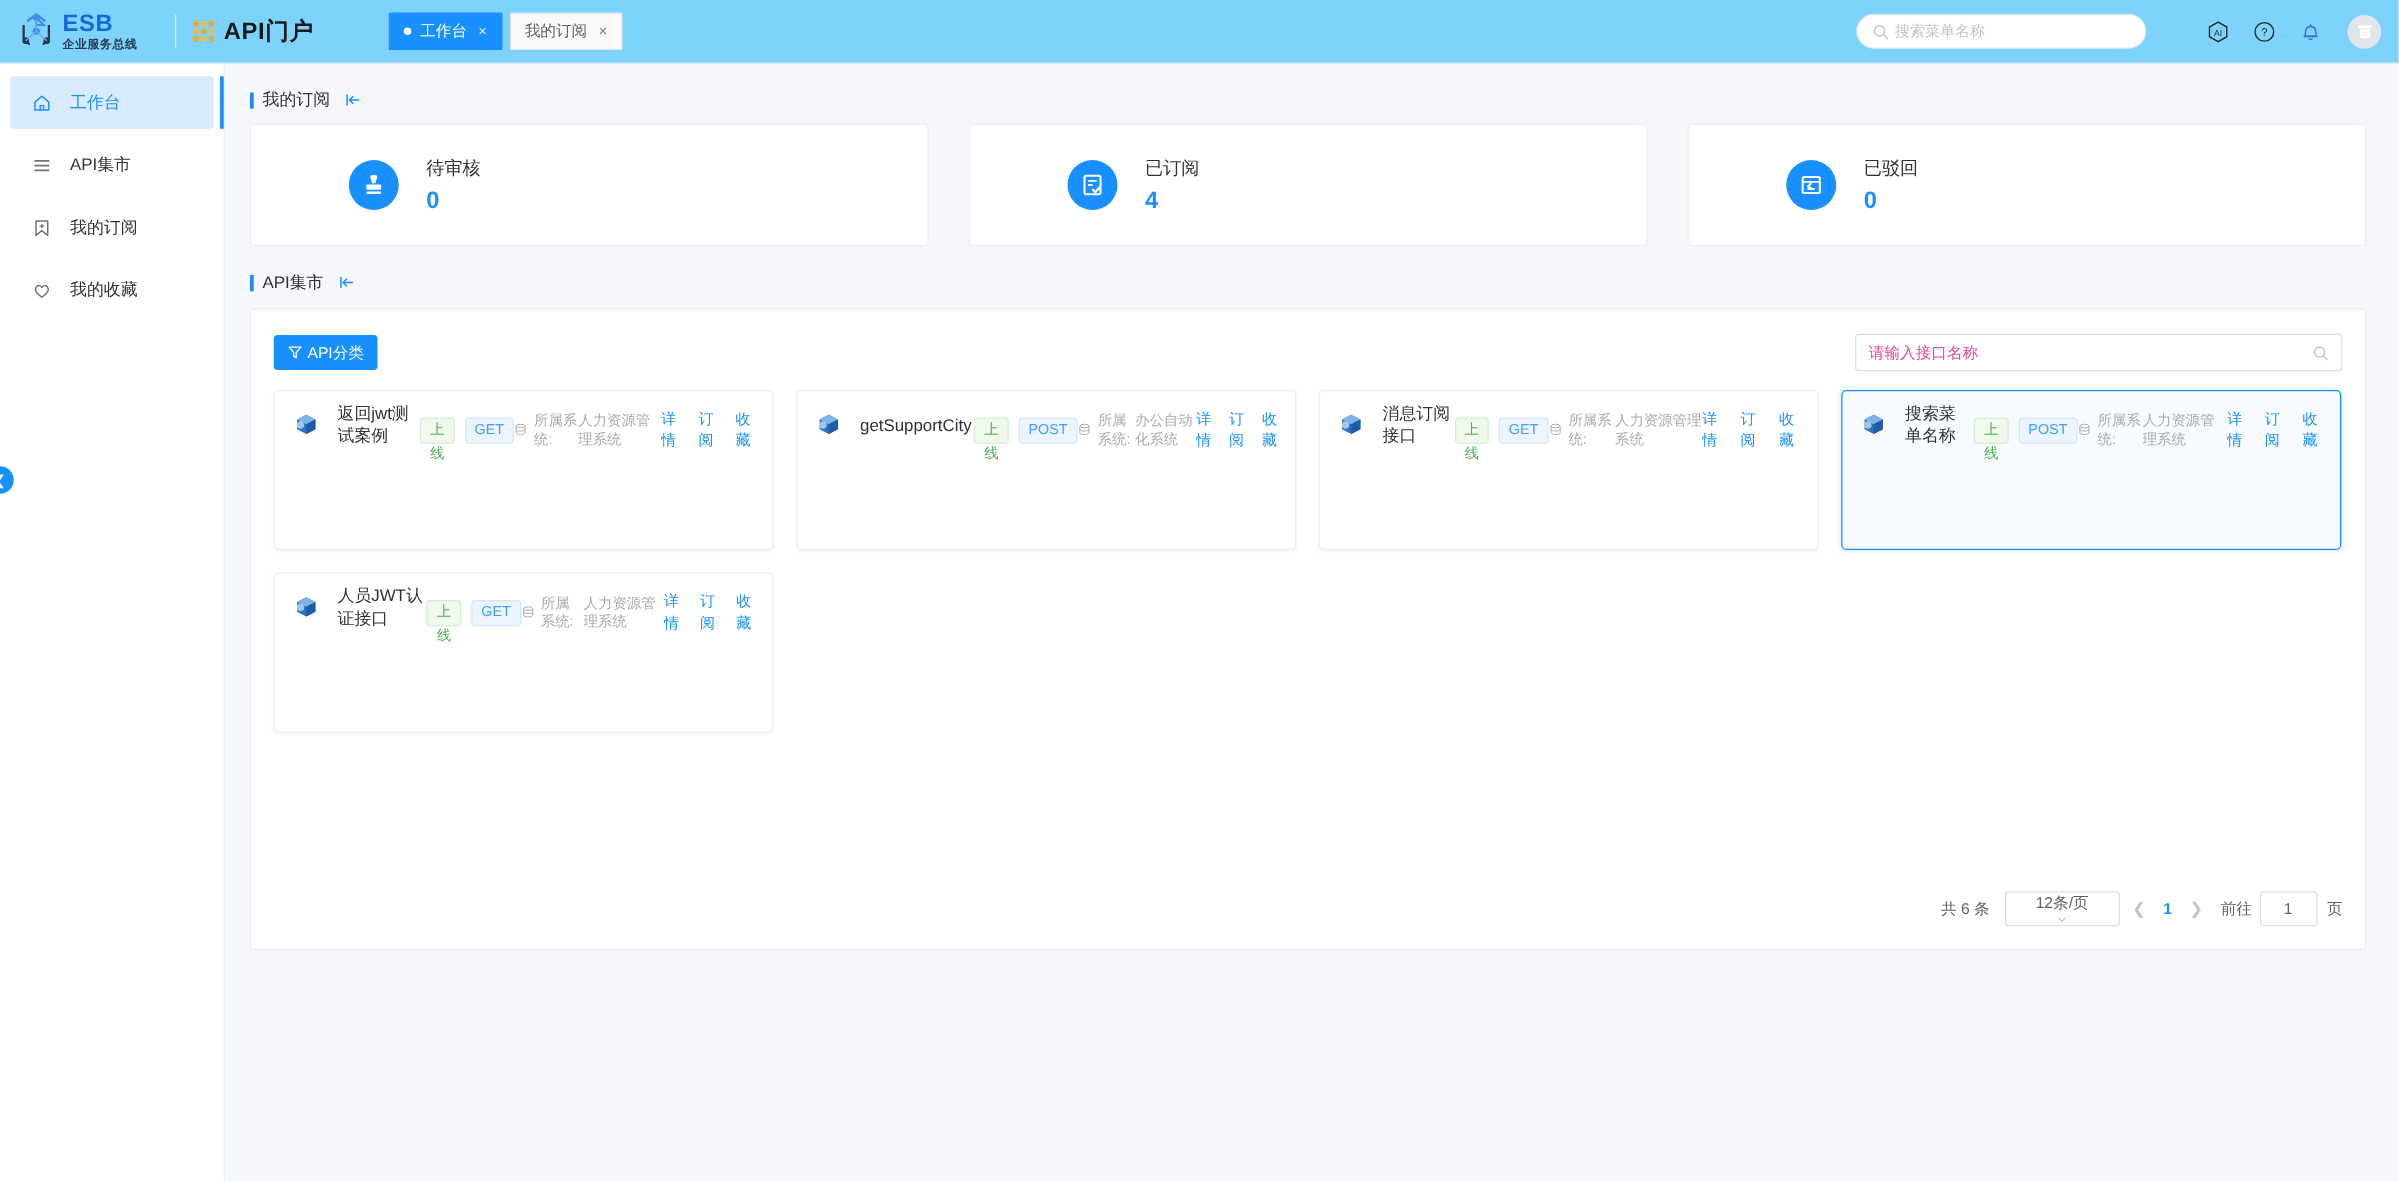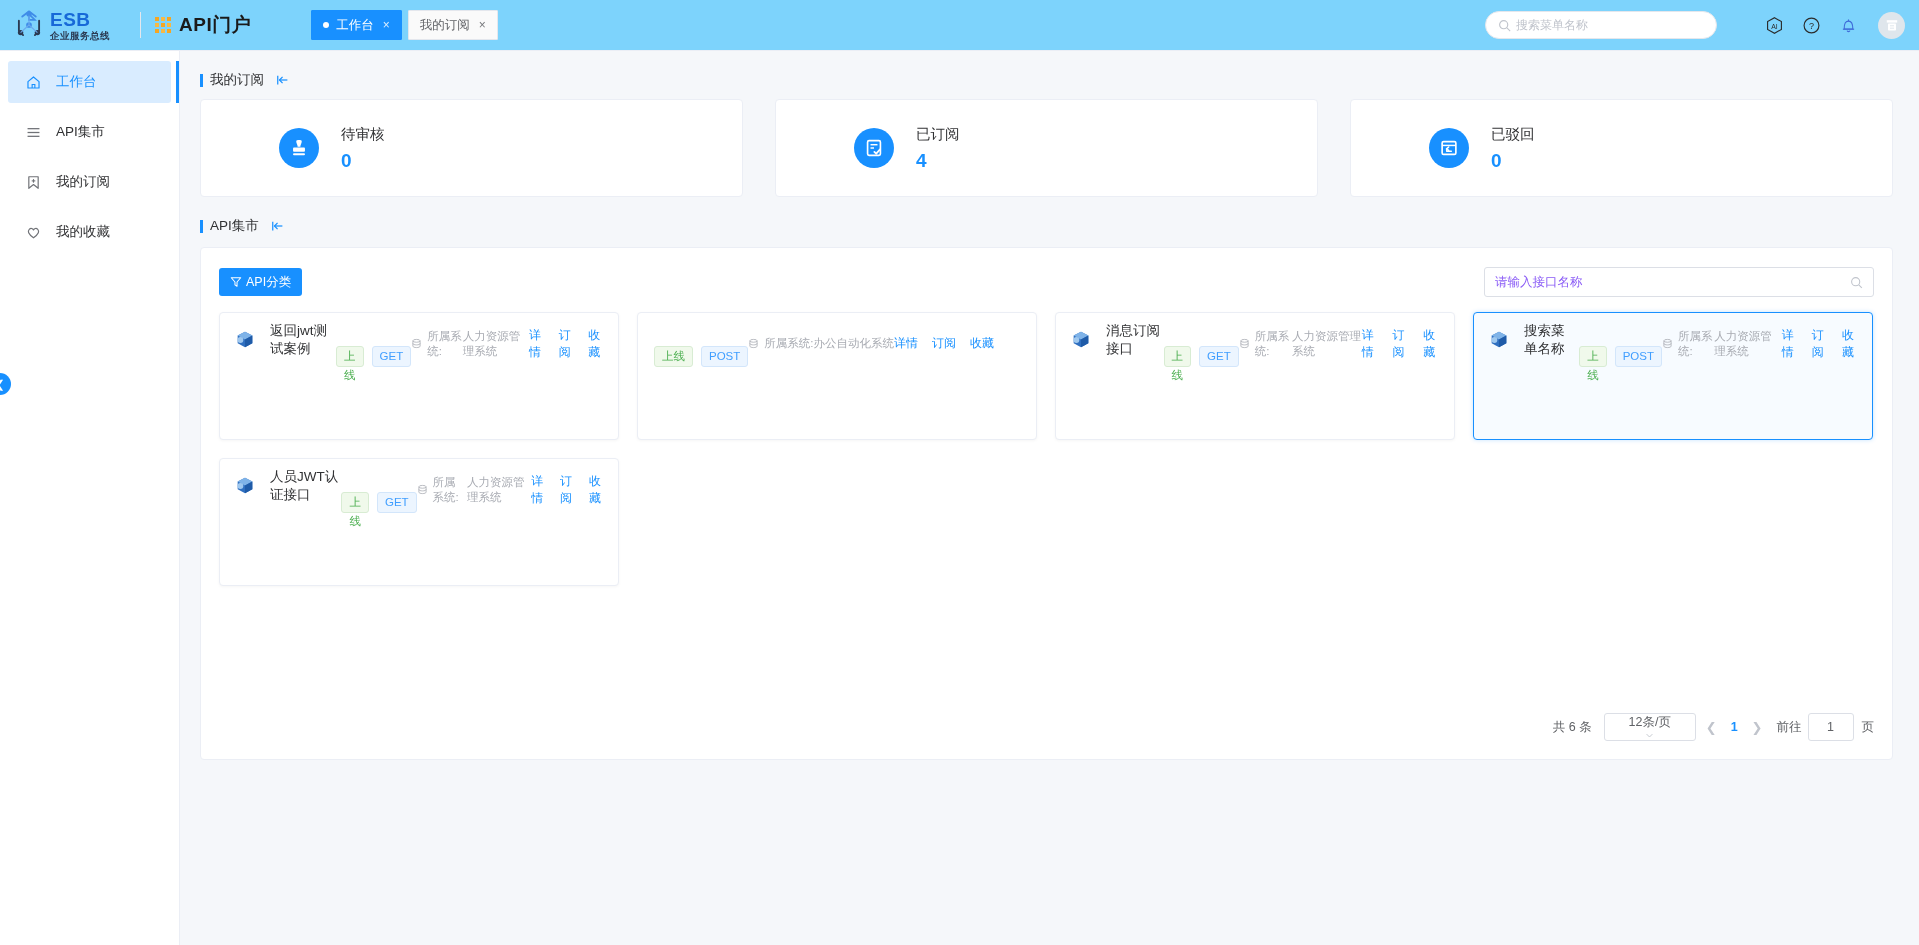--- a/index.html
+++ b/index.html
@@ -100,33 +100,33 @@
   .panel-top { display: flex; align-items: center; height: 40px; }
   .filter-btn {
     background: #1890ff; color: #fff; font-size: 12.5px; height: 28px; border-radius: 3px;
     display: flex; align-items: center; padding: 0 11px; cursor: pointer;
   }
   .filter-btn .fi { margin-right: 4px; display: flex; }
   .api-search {
     margin-left: auto; width: 390px; height: 30px; border: 1px solid #dcdfe6; border-radius: 3px;
     display: flex; align-items: center; padding: 0 10px; background: #fff;
   }
-  .api-search .ph { font-size: 12.5px; color: #8b5cf6; flex: 1; }
+  .api-search .ph { font-size: 12.5px; color: #ec4899; flex: 1; }
 
   .cards { display: flex; flex-wrap: wrap; gap: 18px 18px; margin-top: 10px; }
   .api-card {
     width: 400px; height: 128px; background: #fff; border: 1px solid #ebeef5; border-radius: 4px;
     padding: 12px 14px 0 14px; display: flex; flex-direction: row; cursor: pointer;
     box-shadow: 0 1px 3px rgba(0,0,0,.04);
   }
   .api-card.selected { border: 1px solid #1890ff; background: #f7fbff; box-shadow: 0 0 4px rgba(24,144,255,.25); }
   .card-head { display: flex; align-items: center; height: 30px; }
   .cube-ico { width: 22px; height: 22px; margin-right: 14px; flex: none; }
   .card-title { font-size: 13.5px; color: #303133; }
-  .card-tags { display: flex; gap: 8px; margin-top: 21px; padding-left: 2px; text-align: center; }
+  .card-tags { display: flex; gap: 8px; margin-top: 9px; padding-left: 2px; text-align: center; }
   .tag { font-size: 11.5px; height: 21px; line-height: 19px; padding: 0 7px; border-radius: 3px; }
   .tag.green { color: #4caf50; background: #f0f9eb; border: 1px solid #d8ecd3; }
   .tag.blue { color: #409eff; background: #ecf5ff; border: 1px solid #d3e6fb; }
   .card-sep { border-top: 1px dashed #e4e7ed; margin-top: auto; }
   .card-foot { display: flex; align-items: center; height: 37px; }
   .card-sys { font-size: 11.5px; color: #a8abb2; display: flex; align-items: center; }
   .card-sys .db { margin-right: 5px; display: flex; }
   .card-links { margin-left: auto; display: flex; gap: 14px; }
   .card-links a { font-size: 12px; color: #1890ff; text-decoration: none; cursor: pointer; }
 
@@ -418,20 +418,29 @@
             </span>
             <span class="card-links">
               <a>详情</a>
               <a>订阅</a>
               <a>收藏</a>
             </span>
           </div>
         </div>
 
         <div class="api-card">
+          <div class="card-head">
+            <svg class="cube-ico" viewBox="0 0 24 24">
+              <path d="M12 3 L20 7.2 L20 15.6 L12 19.8 L4 15.6 L4 7.2 Z" fill="#2f6fc0"></path>
+              <path d="M12 3 L20 7.2 L12 11.4 L4 7.2 Z" fill="#7fb3e8"></path>
+              <path d="M12 11.4 L20 7.2 L20 15.6 L12 19.8 Z" fill="#1f5ba8"></path>
+              <circle cx="7" cy="12" r="3.2" fill="#9fc8ef"></circle>
+            </svg>
+            <span class="card-title">getSupportCity</span>
+          </div>
           <div class="card-tags">
             <span class="tag green">上线</span>
             <span class="tag blue">POST</span>
           </div>
           <div class="card-sep"></div>
           <div class="card-foot">
             <span class="card-sys">
               <span class="db">
                 <svg width="11" height="11" viewBox="0 0 14 14">
                   <ellipse cx="7" cy="3.6" rx="4.6" ry="1.8" fill="none" stroke="#a8abb2" stroke-width="1"></ellipse>

